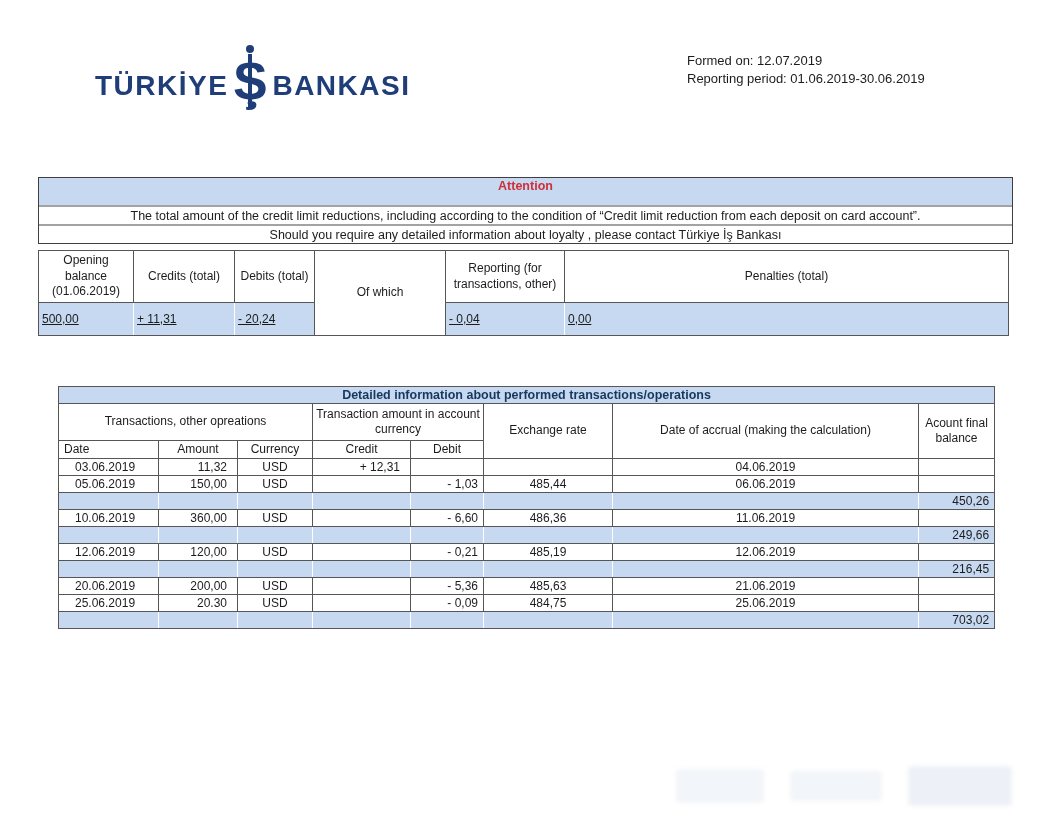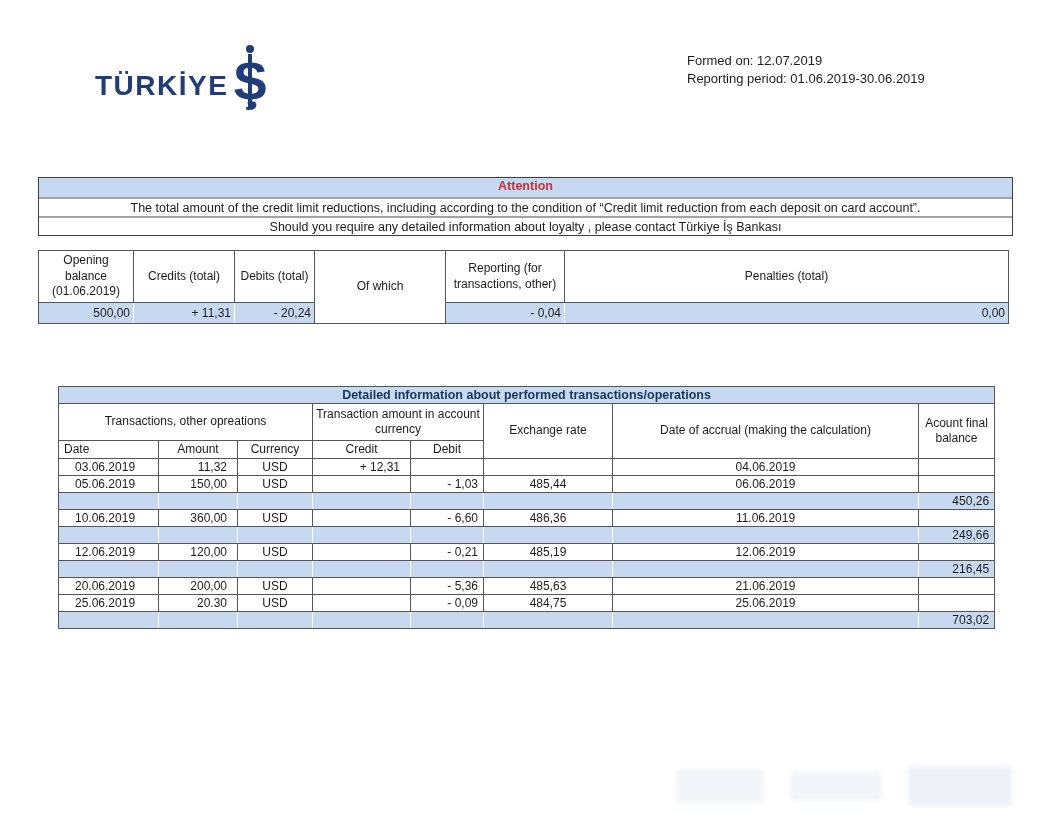--- a/index.html
+++ b/index.html
@@ -21,30 +21,30 @@
   .brand{font-size:28px;font-weight:700;letter-spacing:1.5px;line-height:1;padding-top:14px;}
   .sym{position:relative;width:40px;height:64px;margin:0 2px;}
   .sym-s{position:absolute;left:50%;top:50%;transform:translate(-50%,-46%);font-size:52px;font-weight:700;line-height:1;}
   .sym-bar{position:absolute;left:50%;top:7px;bottom:3px;width:4px;margin-left:-2px;background:var(--logo_navy);}
   .sym-dot{position:absolute;left:50%;top:-2px;width:8px;height:8px;margin-left:-4px;border-radius:50%;background:var(--logo_navy);}
   .customer{position:absolute;left:488px;top:52px;font-size:13px;line-height:18px;}
   .customer .city{padding-left:64px;}
   .meta{position:absolute;left:687px;top:52px;font-size:13px;line-height:18px;}
   
   .attention{position:absolute;left:38px;top:177px;width:975px;border:1px solid #3f3f3f;font-size:12.5px;text-align:center;}
-  .att-title{background:var(--fill_blue);color:var(--attention_red);font-weight:700;height:19px;line-height:17px;}
+  .att-title{background:var(--fill_blue);color:var(--attention_red);font-weight:700;height:27px;line-height:17px;}
   .att-line{background:#fff;border-top:2px solid #a3a3a3;height:19px;line-height:19px;white-space:nowrap;overflow:hidden;}
   
   table{border-collapse:collapse;table-layout:fixed;font-size:12px;color:var(--text);}
   th,td{border:1px solid var(--border_dark);padding:0 3px;font-weight:400;overflow:hidden;}
   
   .summary{position:absolute;left:38px;top:250px;width:970px;}
   .summary th{height:52px;text-align:center;line-height:1.3;background:#fff;vertical-align:middle;}
-  .summary td{height:21px;text-align:right;background:var(--fill_blue);
-              border-left-color:#fff;border-right-color:#fff;}
+  .summary td{height:33px;text-align:left;background:var(--fill_blue);
+              border-left-color:#fff;border-right-color:#fff;text-decoration:underline;}
   .summary td:first-child{border-left-color:var(--border_dark);}
   .summary td:last-child{border-right-color:var(--border_dark);}
   .summary .ofwhich{background:#fff;}
   
   .detail{position:absolute;left:58px;top:386px;width:936px;}
   .detail .dt-title th{background:var(--fill_blue);color:var(--title_navy);font-weight:700;
                        font-size:12.5px;height:16px;text-align:center;}
   .detail thead th{text-align:center;vertical-align:middle;line-height:1.3;background:#fff;}
   .detail .h1 th{height:37px;}
   .detail .h2 th{height:18px;}
@@ -67,20 +67,21 @@
 
 <div class="page">
 
   <div class="logo">
     <span class="brand">TÜRKİYE</span>
     <span class="sym">
       <span class="sym-s">Ş</span>
       <span class="sym-bar"></span>
       <span class="sym-dot"></span>
     </span>
+    <span class="brand">BANKASI</span>
   </div>
 
 
   <div class="meta">
     <div>Formed on: 12.07.2019</div>
     <div>Reporting period: 01.06.2019-30.06.2019</div>
   </div>
 
   <div class="attention">
     <div class="att-title">Attention</div>

